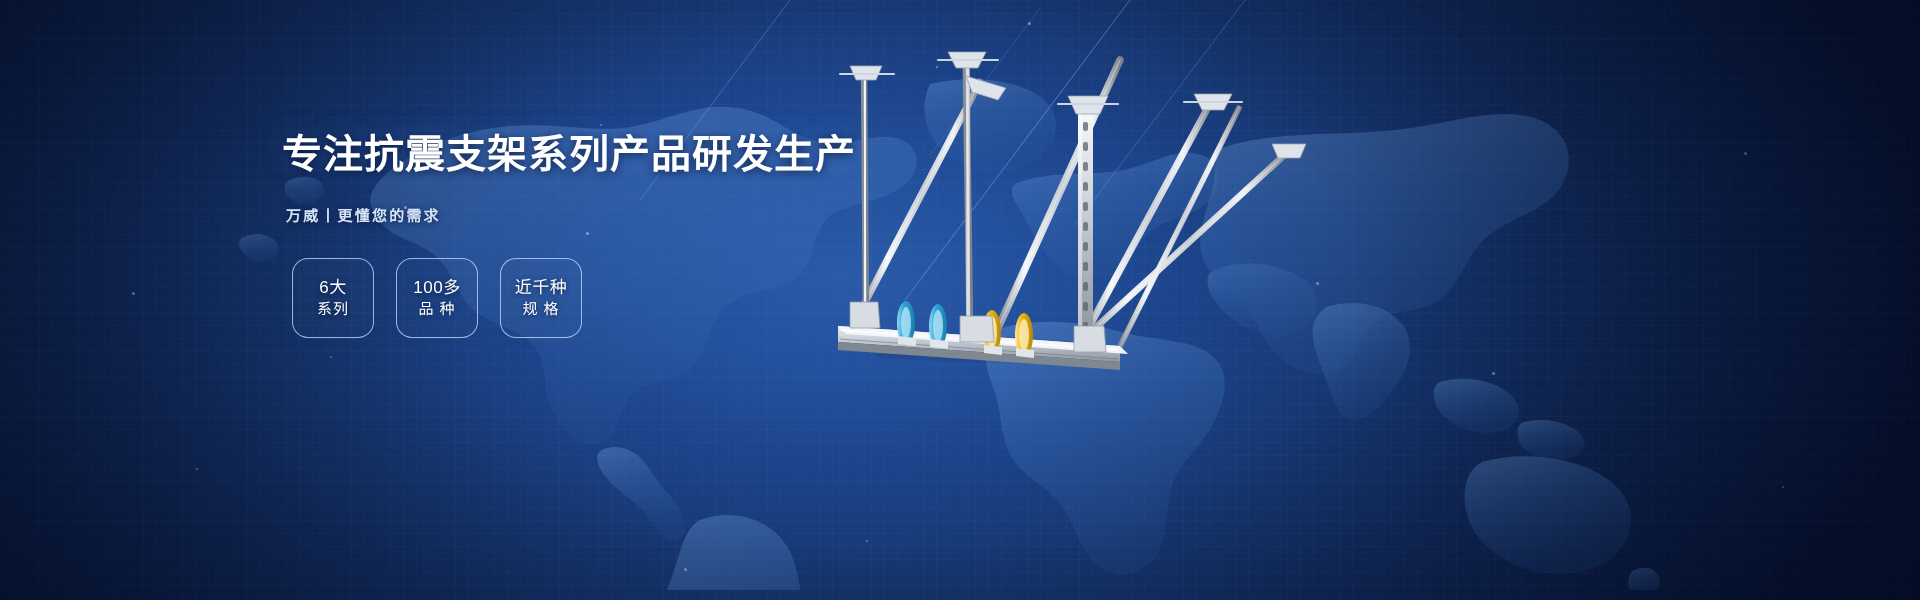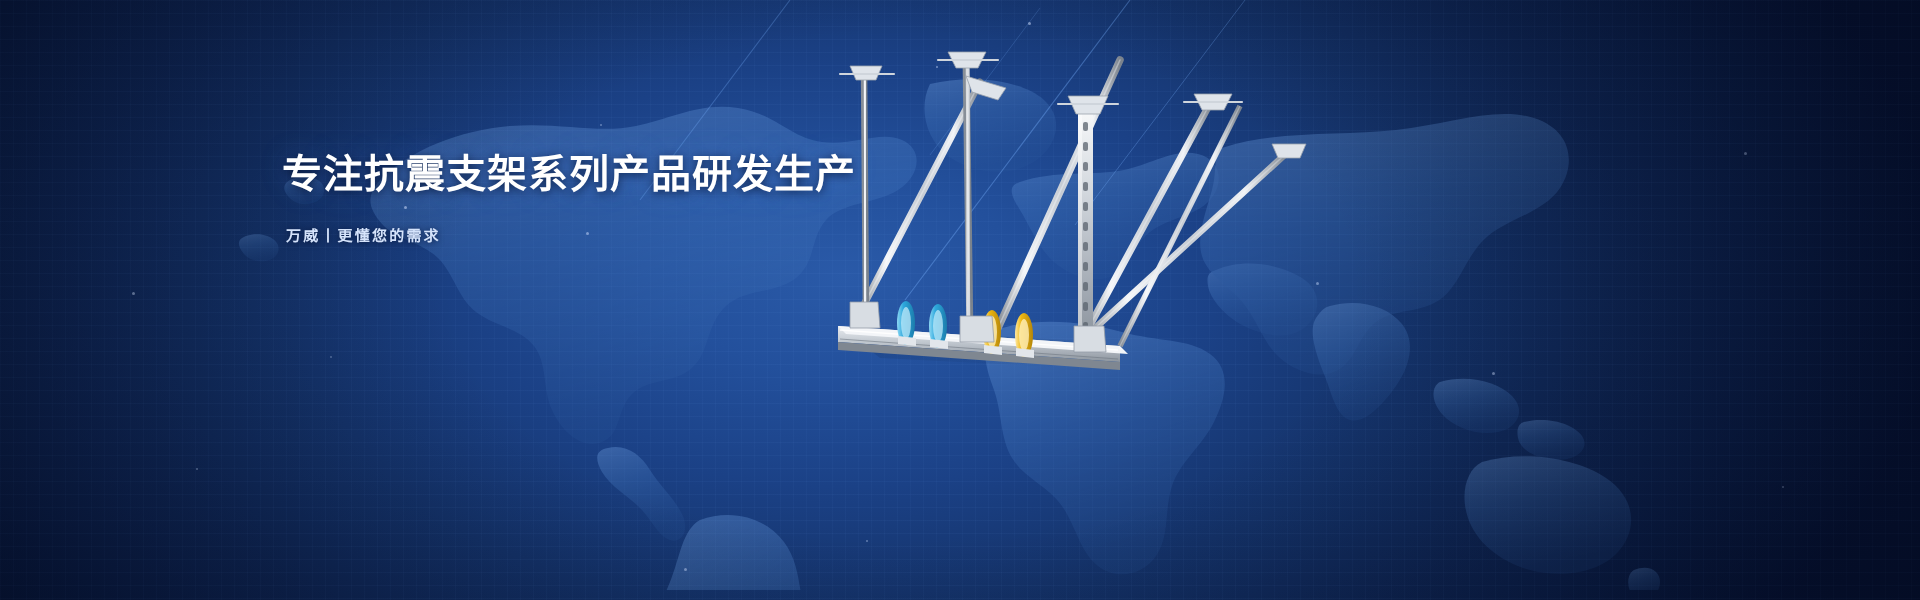--- a/index.html
+++ b/index.html
@@ -33,21 +33,21 @@
     opacity:.42;pointer-events:none;
     filter:blur(.3px);
   }
   .map svg{display:block;width:100%;height:100%;}
   .streaks{position:absolute;inset:0;pointer-events:none;}
   .streaks svg{display:block;width:100%;height:100%;}
   .stars{position:absolute;inset:0;pointer-events:none;}
   .star{position:absolute;border-radius:50%;background:#cfe0ff;}
 
   
-  .copy{position:absolute;left:282px;top:152px;width:560px;}
+  .copy{position:absolute;left:282px;top:132px;width:560px;}
   .headline{
     margin:0;
     font-size:40px;
     line-height:1.1;
     font-weight:bold;
     color:#ffffff;
     letter-spacing:1px;
     text-shadow:0 2px 10px rgba(2,12,40,.75), 0 0 26px rgba(90,150,255,.35);
     white-space:nowrap;
   }
@@ -313,14 +313,28 @@
         <path d="M254,286 L284,286 L286,312 L254,312 Z"></path>
       </g>
     </svg>
   </div>
 
   <div class="copy">
     <h1 class="headline">专注抗震支架系列产品研发生产</h1>
     <p class="subline">万威丨更懂您的需求</p>
   </div>
 
+  <div class="badges">
+    <div class="badge">
+      <span class="b-top">6大</span>
+      <span class="b-bot">系列</span>
+    </div>
+    <div class="badge">
+      <span class="b-top">100多</span>
+      <span class="b-bot">品 种</span>
+    </div>
+    <div class="badge">
+      <span class="b-top">近千种</span>
+      <span class="b-bot">规 格</span>
+    </div>
+  </div>
 
 </div>
 
 </body></html>

